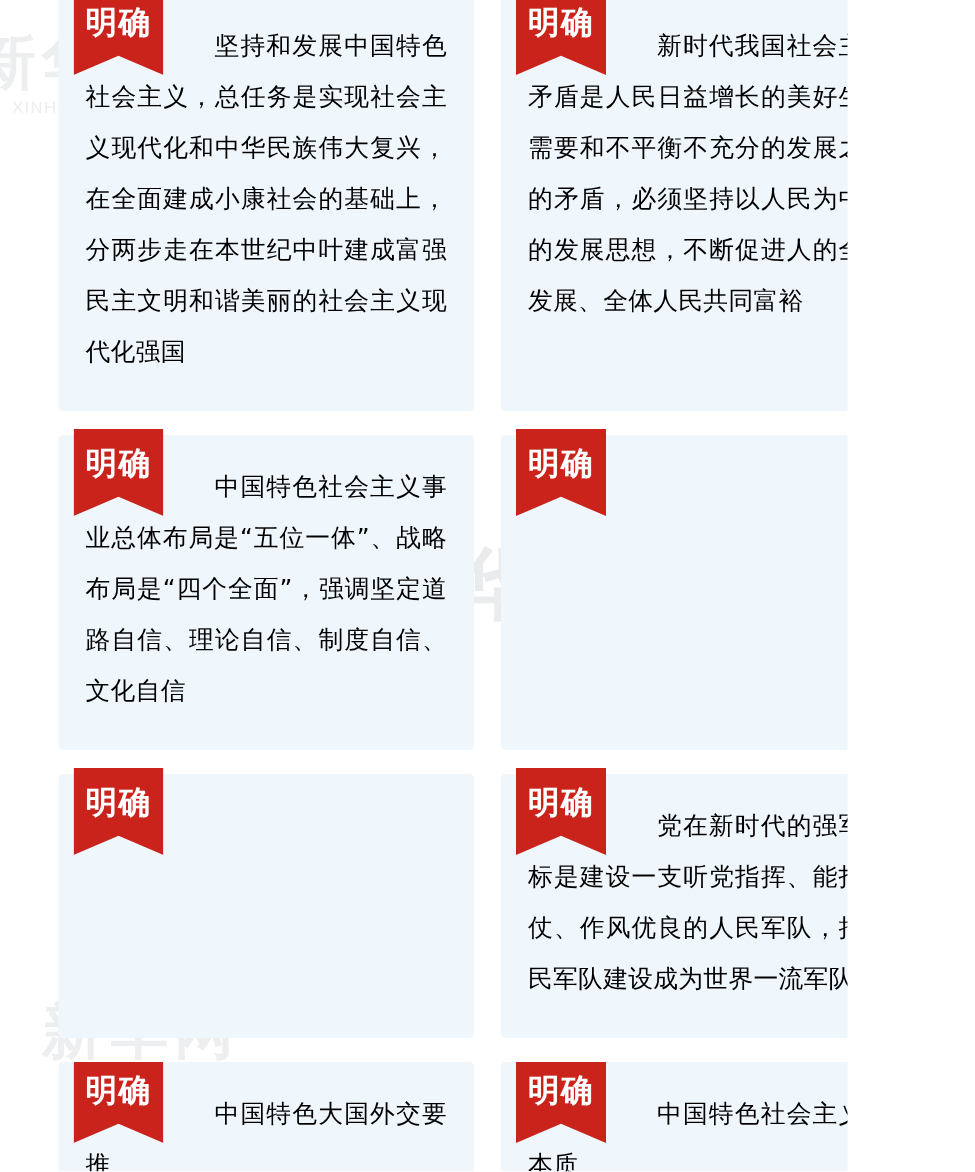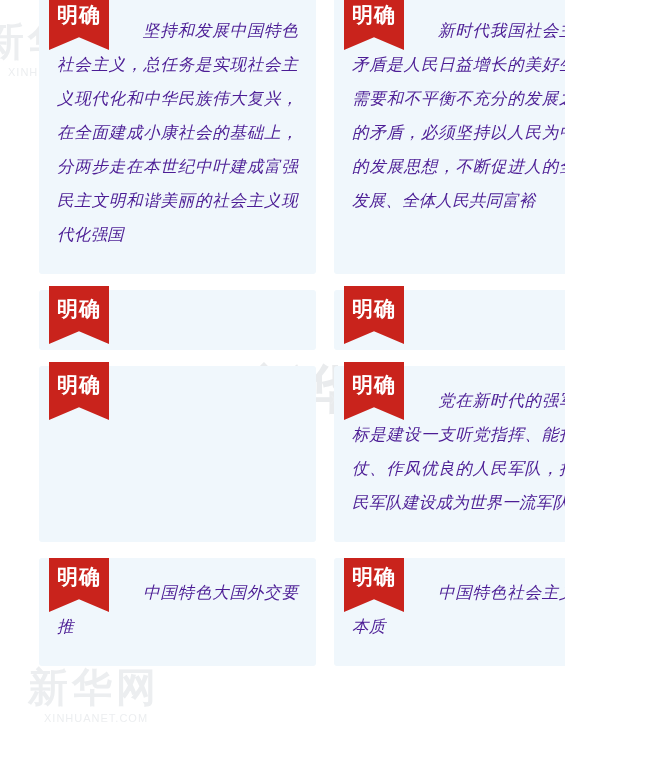--- a/index.html
+++ b/index.html
@@ -80,26 +80,25 @@
     text-align: center;
     line-height: 46px;
     
     clip-path: polygon(0 0, 100% 0, 100% 100%, 50% 78%, 0 100%);
     z-index: 3;
     font-family: "DejaVu Sans", "Liberation Sans", sans-serif;
   }
   .card-text {
     font-size: 16.5px;
     line-height: 34px;
-    color: #4c1d95;
+    color: #000000;
     text-align: justify;
     text-indent: 86px;
     font-family: "DejaVu Sans", "Liberation Sans", sans-serif;
     letter-spacing: 0.2px;
-    font-style: italic;
   }
   .card.partial {
     overflow: hidden;
   }
 </style>
 </head>
 <body>
 
 <div class="page">
 
@@ -119,20 +118,21 @@
       <div class="card-text">坚持和发展中国特色社会主义，总任务是实现社会主义现代化和中华民族伟大复兴，在全面建成小康社会的基础上，分两步走在本世纪中叶建成富强民主文明和谐美丽的社会主义现代化强国</div>
     </div>
 
     <div class="card row-first">
       <div class="badge">明确</div>
       <div class="card-text">新时代我国社会主要矛盾是人民日益增长的美好生活需要和不平衡不充分的发展之间的矛盾，必须坚持以人民为中心的发展思想，不断促进人的全面发展、全体人民共同富裕</div>
     </div>
 
     <div class="card">
       <div class="badge">明确</div>
+      <div class="card-text">中国特色社会主义事业总体布局是“五位一体”、战略布局是“四个全面”，强调坚定道路自信、理论自信、制度自信、文化自信</div>
     </div>
 
     <div class="card">
       <div class="badge">明确</div>
     </div>
 
     <div class="card">
       <div class="badge">明确</div>
     </div>
 

